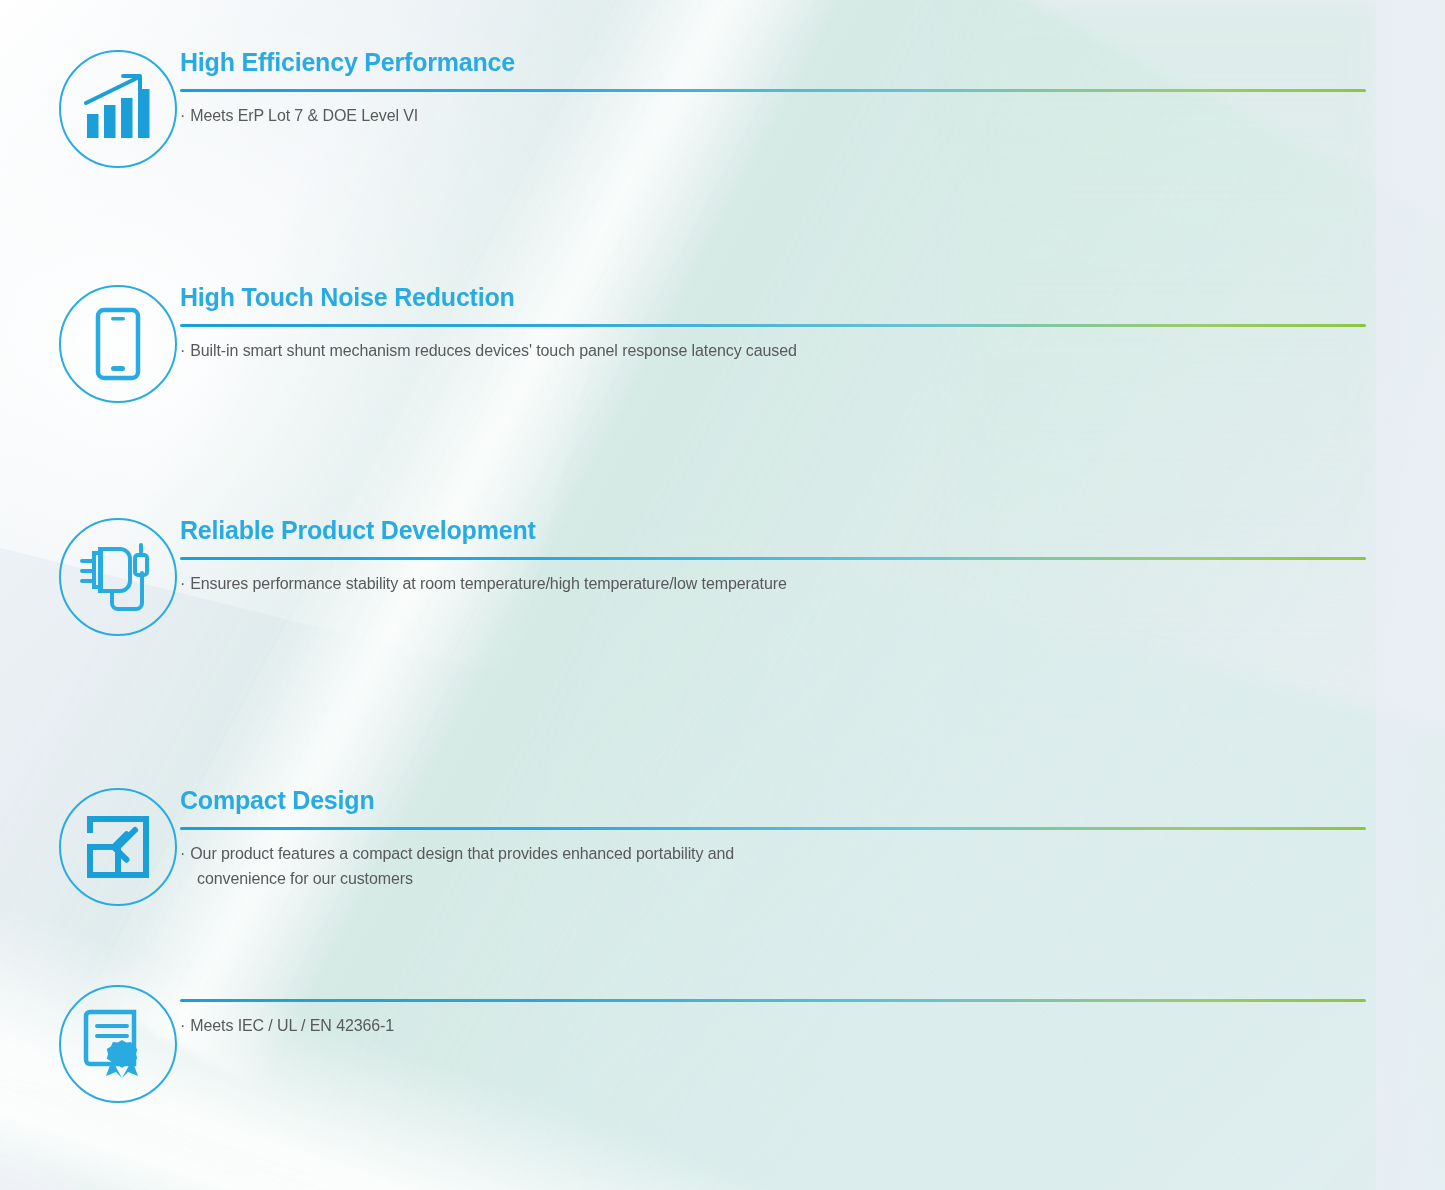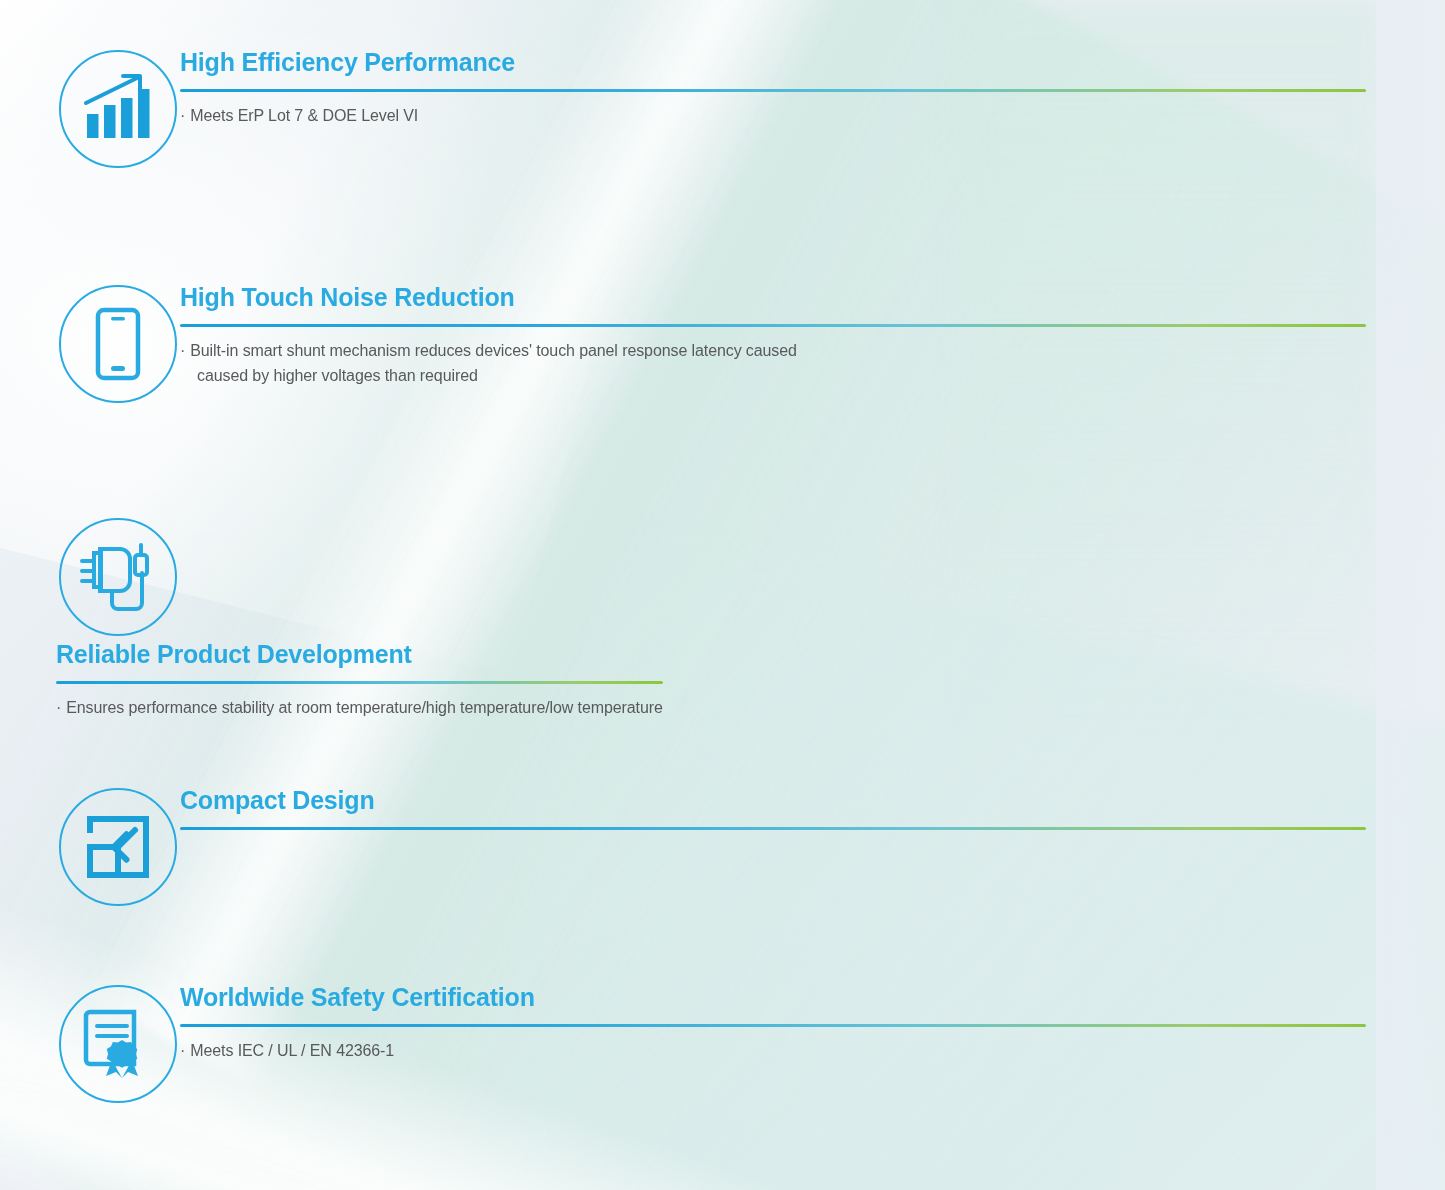--- a/index.html
+++ b/index.html
@@ -163,26 +163,26 @@
             <rect x="3" y="3" width="40" height="68" rx="6" ry="6" fill="none" stroke="#29abe2" stroke-width="4.5"></rect>
             <rect x="16" y="10" width="14" height="3.5" rx="1.75" fill="#29abe2"></rect>
             <rect x="16" y="59" width="14" height="5" rx="2.5" fill="#29abe2"></rect>
           </svg>
         </div>
       </div>
       <div class="text-col">
         <div class="feat-title">High Touch Noise Reduction</div>
         <div class="rule"></div>
         <div class="bullets">
-          <div class="bullet"><span class="dot">·</span><span>Built-in smart shunt mechanism reduces devices' touch panel response latency caused</span><span class="cont">caused by higher voltages than required</span></div>
-        </div>
-      </div>
-    </div>
-
-    <div class="row" style="top:518px;left:56px;width:1310px;flex-direction:column;">
+          <div class="bullet"><span class="dot">·</span><span>Built-in smart shunt mechanism reduces devices' touch panel response latency caused</span></div>
+        </div>
+      </div>
+    </div>
+
+    <div class="row" style="top:518px;left:56px;width:1310px;">
       <div class="icon-wrap">
         <div class="icon-circle">
           <svg width="80" height="76" viewBox="0 0 80 76">
             <path d="M22 10 h20 a10 10 0 0 1 10 10 v22 a10 10 0 0 1 -10 10 h-20 z" fill="none" stroke="#29abe2" stroke-width="4"></path>
             <rect x="16" y="14" width="7" height="34" fill="none" stroke="#29abe2" stroke-width="4"></rect>
             <path d="M4 22 h12 M4 32 h12 M4 42 h12" stroke="#29abe2" stroke-width="4" stroke-linecap="round"></path>
             <path d="M34 52 v12 a6 6 0 0 0 6 6 h18 a6 6 0 0 0 6 -6 v-30" fill="none" stroke="#29abe2" stroke-width="4" stroke-linecap="round"></path>
             <rect x="57" y="16" width="12" height="20" rx="3" fill="none" stroke="#29abe2" stroke-width="4"></rect>
             <path d="M63 6 v10" stroke="#29abe2" stroke-width="4" stroke-linecap="round"></path>
           </svg>
@@ -205,38 +205,40 @@
             <path d="M5 5 v14" fill="none" stroke="#1b9fd8" stroke-width="6"></path>
             <rect x="5" y="33" width="28" height="28" fill="none" stroke="#1b9fd8" stroke-width="6"></rect>
             <path d="M50 16 L31 35" stroke="#1b9fd8" stroke-width="6" stroke-linecap="round"></path>
             <path d="M48 36 L30 36 L30 18" fill="none" stroke="#1b9fd8" stroke-width="6" stroke-linecap="round" stroke-linejoin="round" transform="rotate(45 33 33)"></path>
           </svg>
         </div>
       </div>
       <div class="text-col">
         <div class="feat-title">Compact Design</div>
         <div class="rule"></div>
+        <div class="bullets">
+          <div class="bullet"><span class="dot">·</span><span>Our product features a compact design that provides enhanced portability and</span><span class="cont">convenience for our customers</span></div>
+        </div>
       </div>
     </div>
 
     <div class="row" style="top:985px;left:56px;width:1310px;">
       <div class="icon-wrap">
         <div class="icon-circle">
           <svg width="72" height="76" viewBox="0 0 72 76">
             <path d="M8 6 h44 v52 h-44 a4 4 0 0 1 -4 -4 v-44 a4 4 0 0 1 4 -4 z" fill="none" stroke="#29abe2" stroke-width="4.5"></path>
             <path d="M15 20 h30 M15 30 h30" stroke="#29abe2" stroke-width="4" stroke-linecap="round"></path>
             <path d="M30 54 l-6 16 l10 -4 l6 6 z" fill="#29abe2"></path>
             <path d="M50 54 l6 16 l-10 -4 l-6 6 z" fill="#29abe2"></path>
             <path d="M40 34 l4.2 2.6 l4.9 -.6 l2 4.5 l4.2 2.6 l-1.4 4.8 l1.4 4.8 l-4.2 2.6 l-2 4.5 l-4.9 -.6 l-4.2 2.6 l-4.2 -2.6 l-4.9 .6 l-2 -4.5 l-4.2 -2.6 l1.4 -4.8 l-1.4 -4.8 l4.2 -2.6 l2 -4.5 l4.9 .6 z" fill="#29abe2"></path>
             <circle cx="40" cy="48" r="8.5" fill="#ffffff" opacity="0"></circle>
           </svg>
         </div>
       </div>
       <div class="text-col">
-        <div class="feat-title">Worldwide Safety Certification</div>
         <div class="rule"></div>
         <div class="bullets">
           <div class="bullet"><span class="dot">·</span><span>Meets IEC / UL / EN 42366-1</span></div>
         </div>
       </div>
     </div>
 
   </div>
 </div>
 

